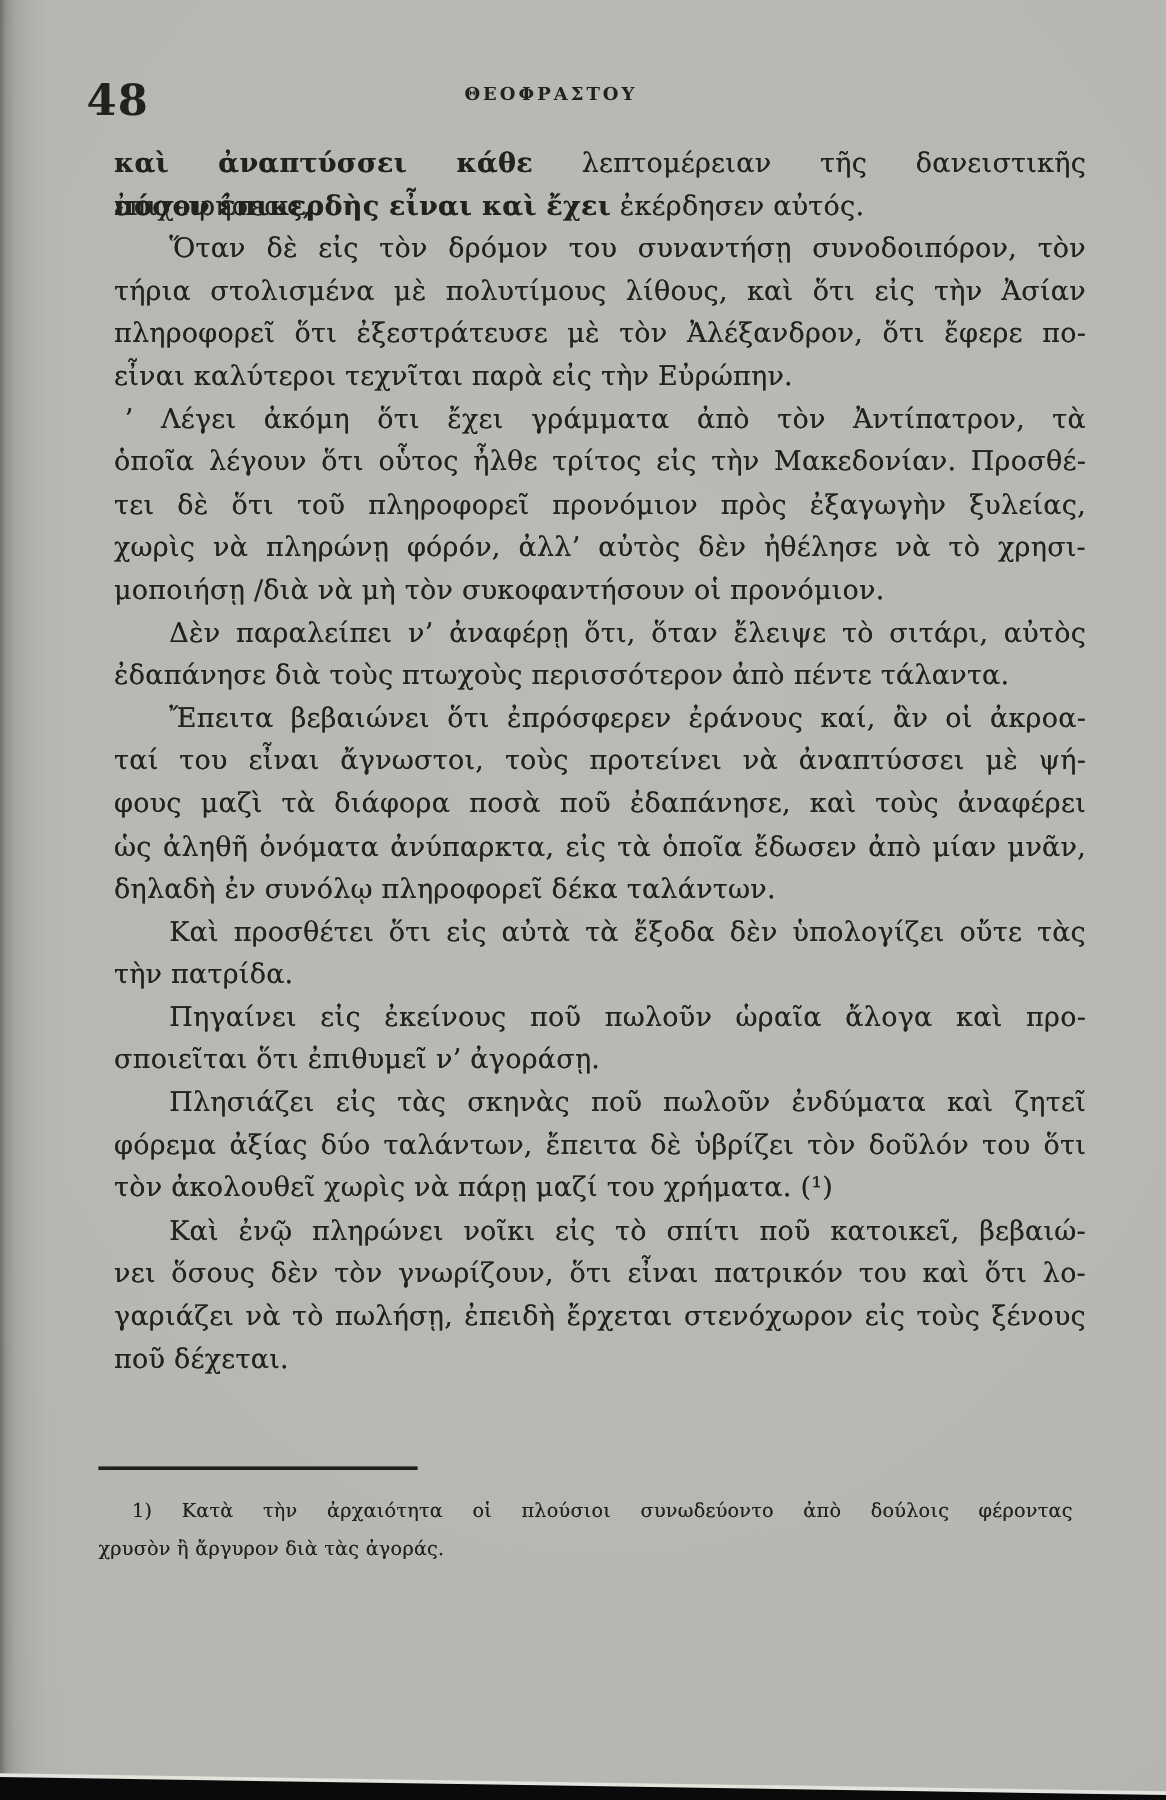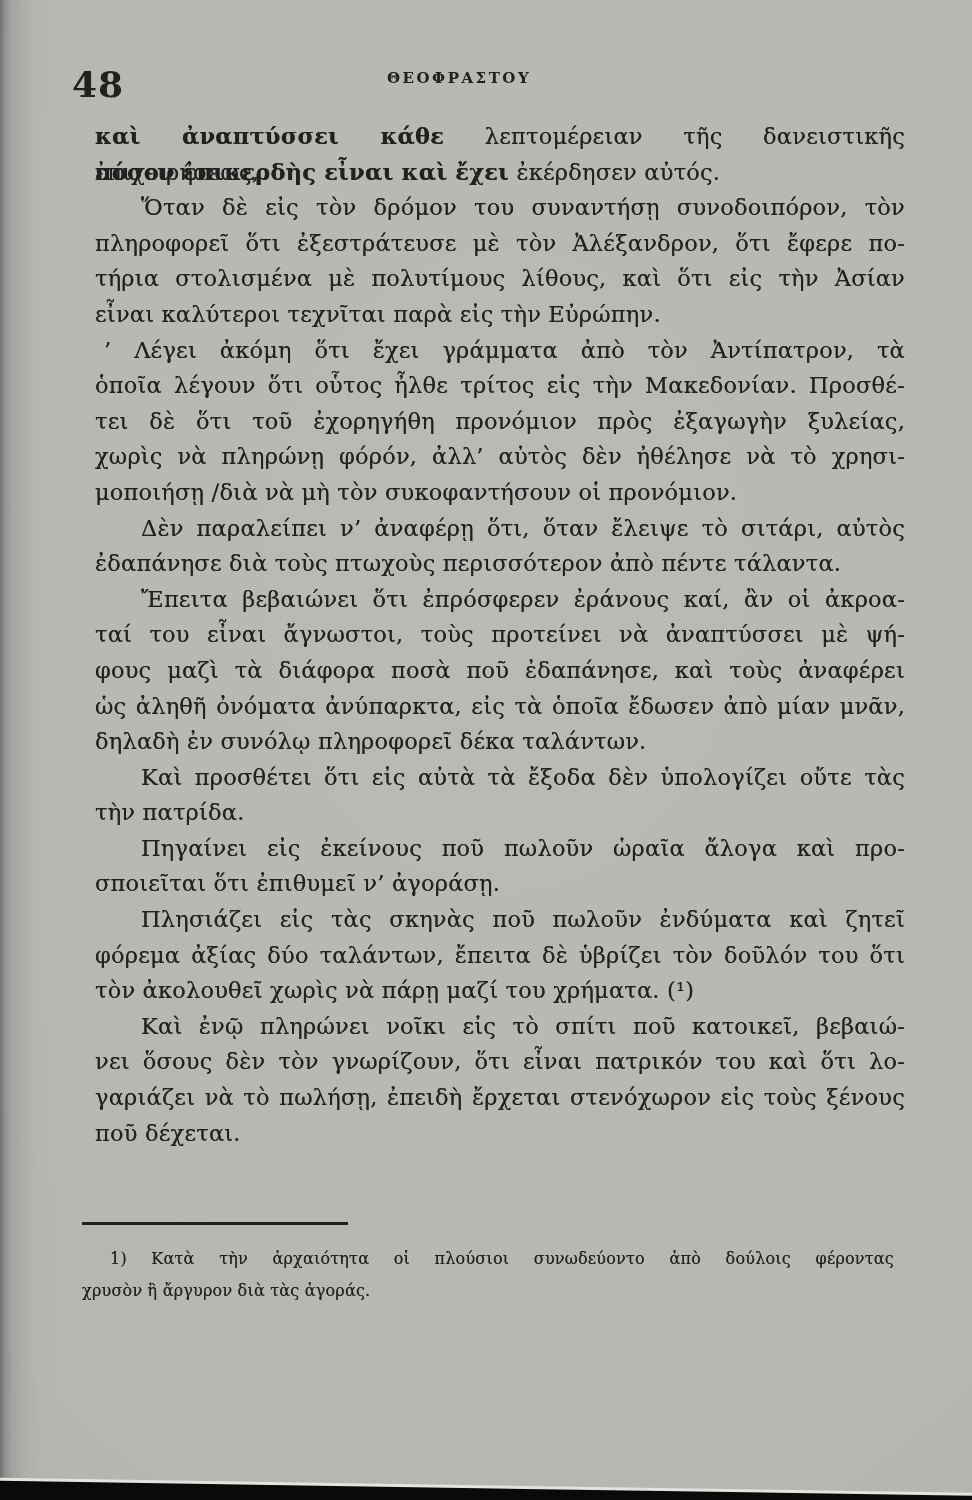--- a/index.html
+++ b/index.html
@@ -61,26 +61,26 @@
 <div id="paper">
   <div class="gutter"></div>
 
   <div class="pagenum">48</div>
   <div class="running-header">ΘΕΟΦΡΑΣΤΟΥ</div>
 
   <div class="bodytext">
     <div class="line"><span class="b">καὶ ἀναπτύσσει κάθε</span><span> λεπτομέρειαν τῆς δανειστικῆς ἐπιχειρήσεως,</span></div>
     <div class="line short"><span class="b">πόσον ἐπικερδὴς εἶναι καὶ ἔχει</span><span> ἐκέρδησεν αὐτός.</span></div>
     <div class="line indent"><span>Ὅταν δὲ εἰς τὸν δρόμον του συναντήσῃ συνοδοιπόρον, τὸν</span></div>
+    <div class="line"><span>τήρια στολισμένα μὲ πολυτίμους λίθους, καὶ ὅτι εἰς τὴν Ἀσίαν</span></div>
     <div class="line"><span>πληροφορεῖ ὅτι ἐξεστράτευσε μὲ τὸν Ἀλέξανδρον, ὅτι ἔφερε πο-</span></div>
-    <div class="line"><span>τήρια στολισμένα μὲ πολυτίμους λίθους, καὶ ὅτι εἰς τὴν Ἀσίαν</span></div>
     <div class="line short"><span>εἶναι καλύτεροι τεχνῖται παρὰ εἰς τὴν Εὐρώπην.</span></div>
     <div class="line indent-sm"><span>’ Λέγει ἀκόμη ὅτι ἔχει γράμματα ἀπὸ τὸν Ἀντίπατρον, τὰ</span></div>
     <div class="line"><span>ὁποῖα λέγουν ὅτι οὗτος ἦλθε τρίτος εἰς τὴν Μακεδονίαν. Προσθέ-</span></div>
-    <div class="line"><span>τει δὲ ὅτι τοῦ ἐχορηγήθη προνόμιον πρὸς ἐξαγωγὴν ξυλείας,</span></div>
+    <div class="line"><span>τει δὲ ὅτι τοῦ πληροφορεῖ προνόμιον πρὸς ἐξαγωγὴν ξυλείας,</span></div>
     <div class="line"><span>χωρὶς νὰ πληρώνῃ φόρόν, ἀλλ’ αὐτὸς δὲν ἠθέλησε νὰ τὸ χρησι-</span></div>
     <div class="line short"><span>μοποιήσῃ ∕διὰ νὰ μὴ τὸν συκοφαντήσουν οἱ προνόμιον.</span></div>
     <div class="line indent"><span>Δὲν παραλείπει ν’ ἀναφέρῃ ὅτι, ὅταν ἔλειψε τὸ σιτάρι, αὐτὸς</span></div>
     <div class="line short"><span>ἐδαπάνησε διὰ τοὺς πτωχοὺς περισσότερον ἀπὸ πέντε τάλαντα.</span></div>
     <div class="line indent"><span>Ἔπειτα βεβαιώνει ὅτι ἐπρόσφερεν ἐράνους καί, ἂν οἱ ἀκροα-</span></div>
     <div class="line"><span>ταί του εἶναι ἄγνωστοι, τοὺς προτείνει νὰ ἀναπτύσσει μὲ ψή-</span></div>
     <div class="line"><span>φους μαζὶ τὰ διάφορα ποσὰ ποῦ ἐδαπάνησε, καὶ τοὺς ἀναφέρει</span></div>
     <div class="line"><span>ὡς ἀληθῆ ὀνόματα ἀνύπαρκτα, εἰς τὰ ὁποῖα ἔδωσεν ἀπὸ μίαν μνᾶν,</span></div>
     <div class="line short"><span>δηλαδὴ ἐν συνόλῳ πληροφορεῖ δέκα ταλάντων.</span></div>
     <div class="line indent"><span>Καὶ προσθέτει ὅτι εἰς αὐτὰ τὰ ἔξοδα δὲν ὑπολογίζει οὔτε τὰς</span></div>

